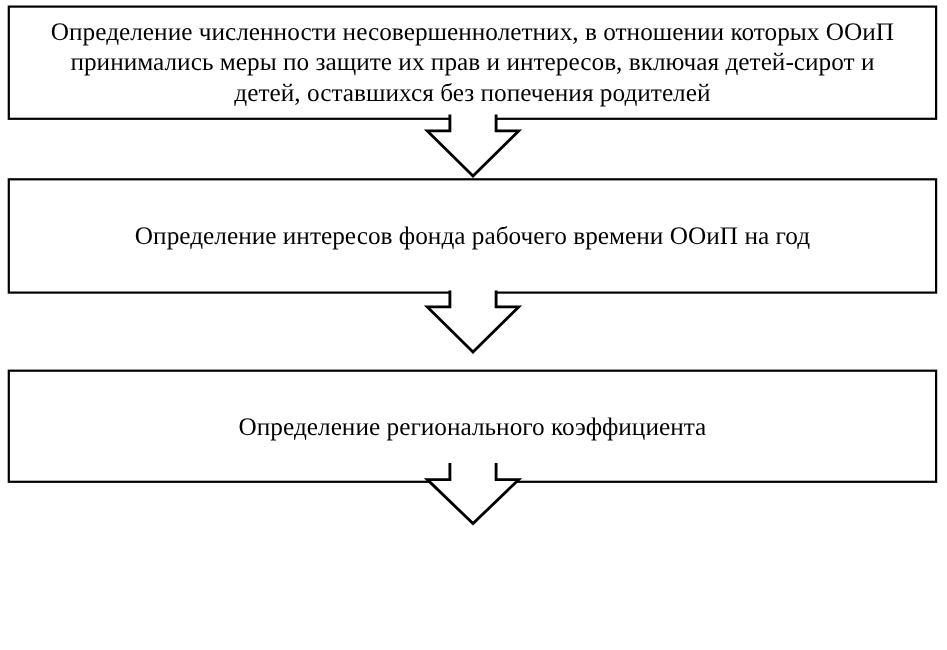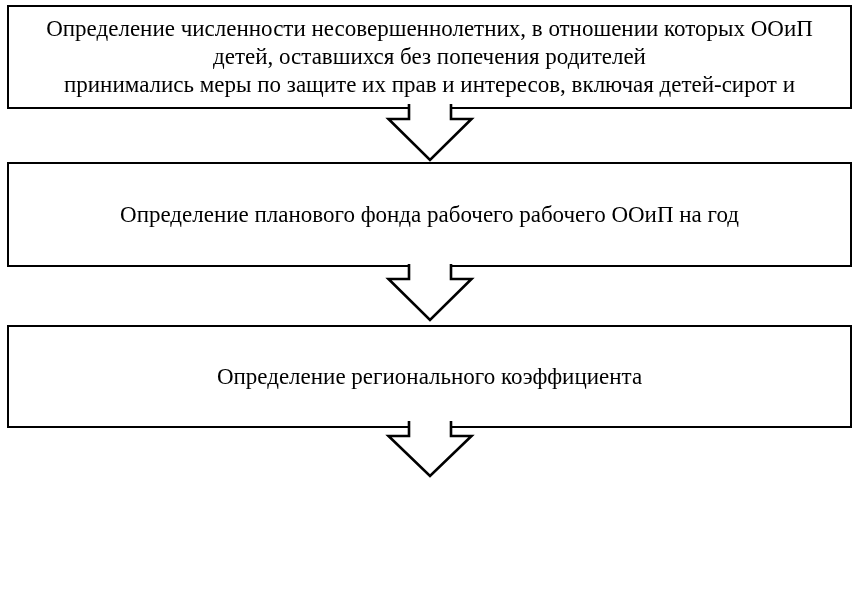--- a/index.html
+++ b/index.html
@@ -31,21 +31,21 @@
     text-align: center;
   }
   .box .line {
     display: block;
     white-space: nowrap;
     font-size: 23px;
     line-height: 28px;
   }
   #box1 { top: 5px;   height: 104px; }
   #box2 { top: 162px; height: 105px; }
-  #box3 { top: 325px; height: 103px; }
+  #box3 { top: 336px; height: 103px; }
   #box4 { top: 478px; height: 107px; border-width: 5px; }
   .arrow {
     position: absolute;
     left: 386px;
     width: 88px;
     overflow: visible;
   }
   #arrow1 { top: 104px; height: 59px; }
   #arrow2 { top: 264px; height: 59px; }
   #arrow3 { top: 421px; height: 58px; }
@@ -56,30 +56,30 @@
     stroke-linejoin: miter;
   }
 </style>
 </head>
 <body>
 
 <div class="canvas">
 
   <div class="box" id="box1">
     <span class="line">Определение численности несовершеннолетних, в отношении которых ООиП</span>
+    <span class="line">принимались меры по защите их прав и интересов, включая детей-сирот и</span>
     <span class="line">детей, оставшихся без попечения родителей</span>
-    <span class="line">принимались меры по защите их прав и интересов, включая детей-сирот и</span>
   </div>
 
   <svg class="arrow" id="arrow1" viewBox="0 0 88 59" preserveAspectRatio="none" xmlns="http://www.w3.org/2000/svg">
     <path d="M23,0 V15 H2.5 L44,56 L85.5,15 H65 V0"></path>
   </svg>
 
   <div class="box" id="box2">
-    <span class="line">Определение планового фонда рабочего рабочего ООиП на год</span>
+    <span class="line">Определение интересов фонда рабочего времени ООиП на год</span>
   </div>
 
   <svg class="arrow" id="arrow2" viewBox="0 0 88 59" preserveAspectRatio="none" xmlns="http://www.w3.org/2000/svg">
     <path d="M23,0 V15 H2.5 L44,56 L85.5,15 H65 V0"></path>
   </svg>
 
   <div class="box" id="box3">
     <span class="line">Определение регионального коэффициента</span>
   </div>
 

